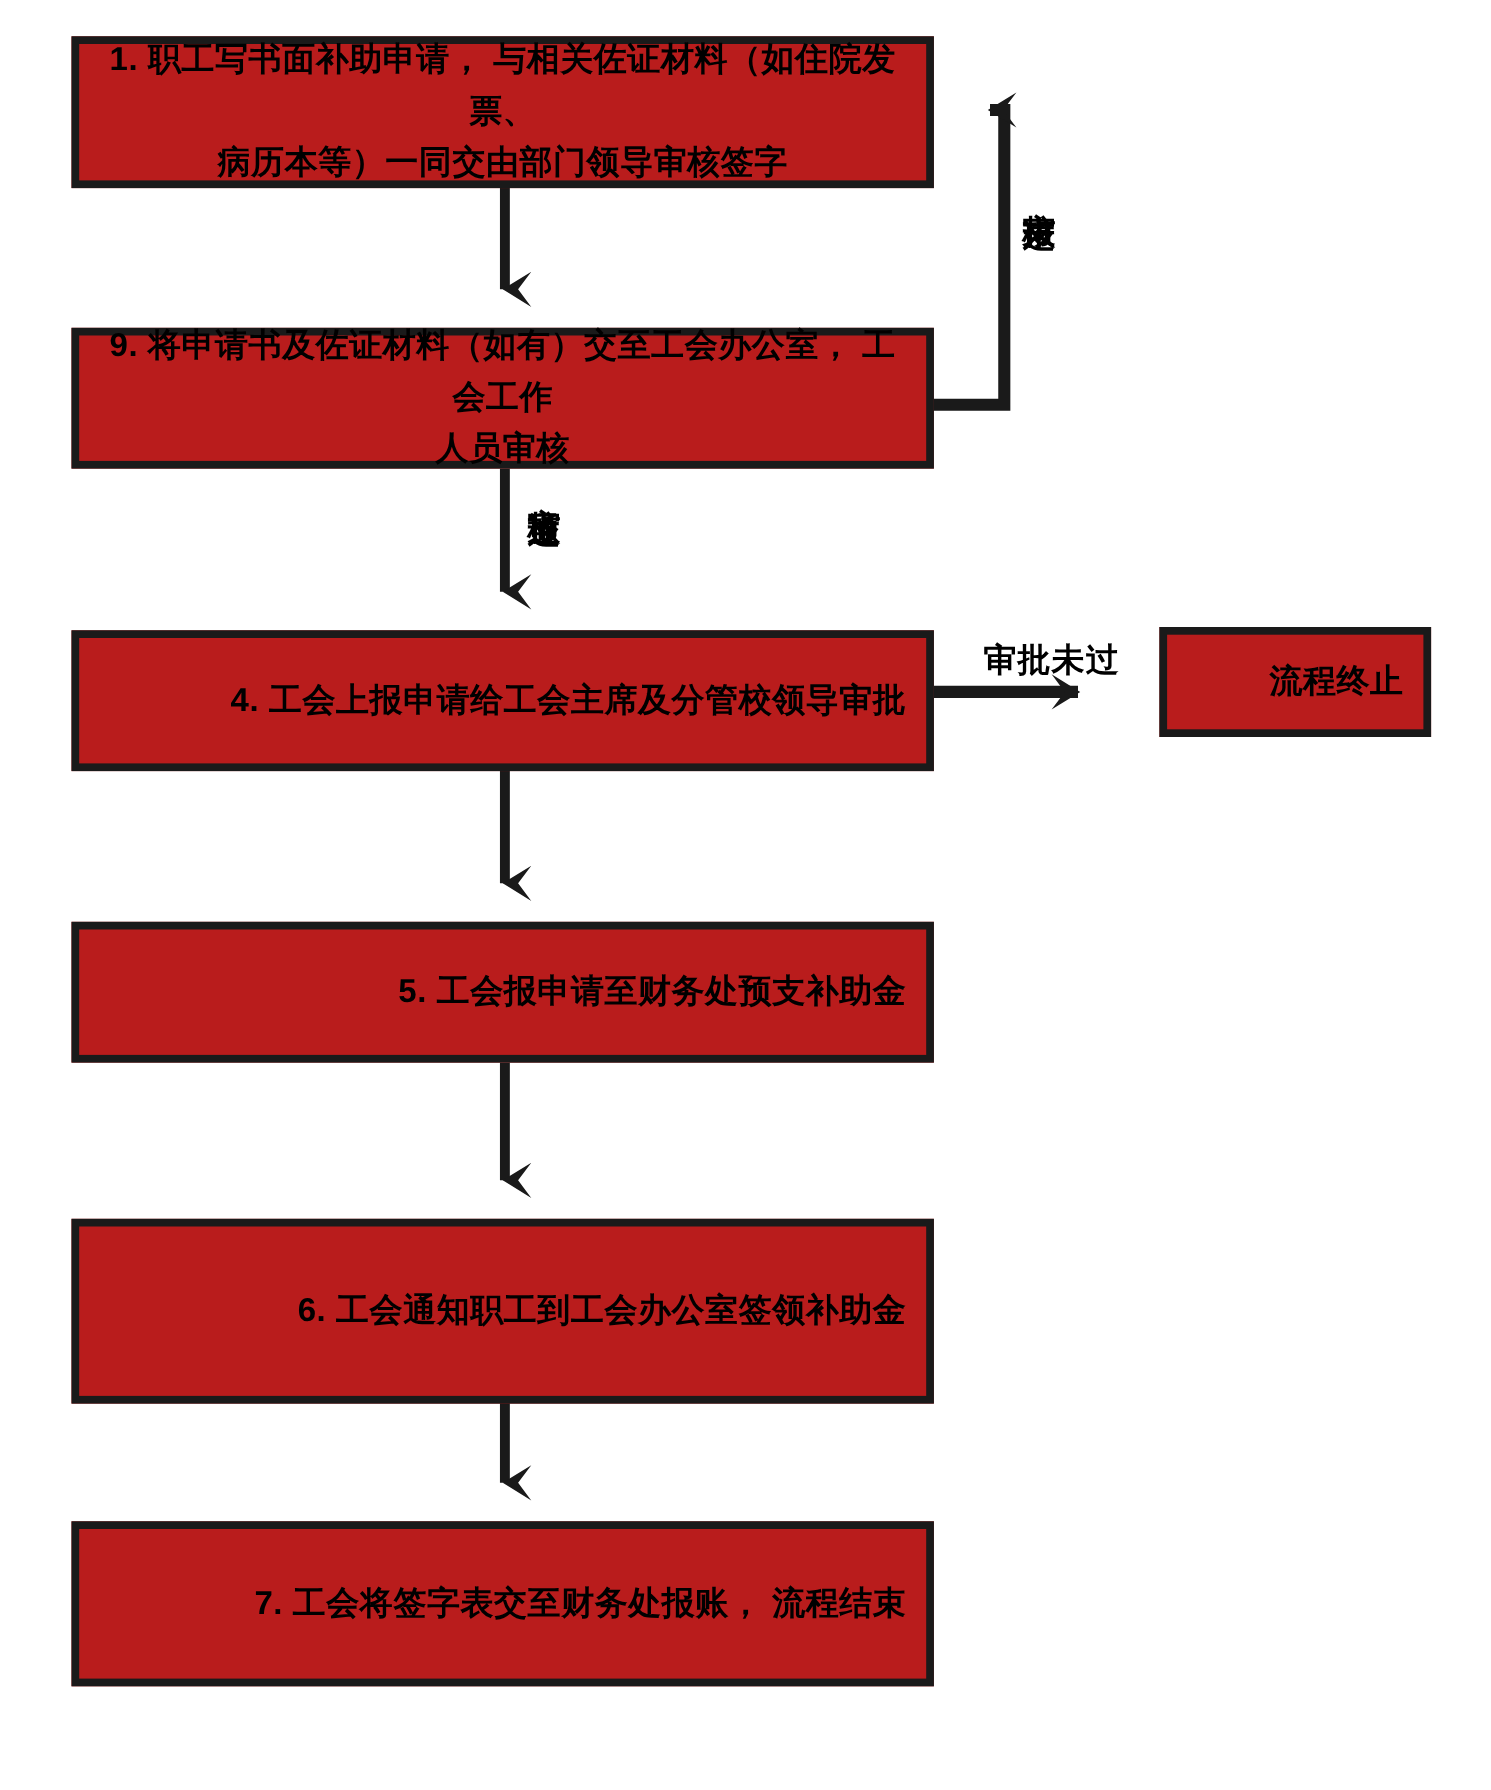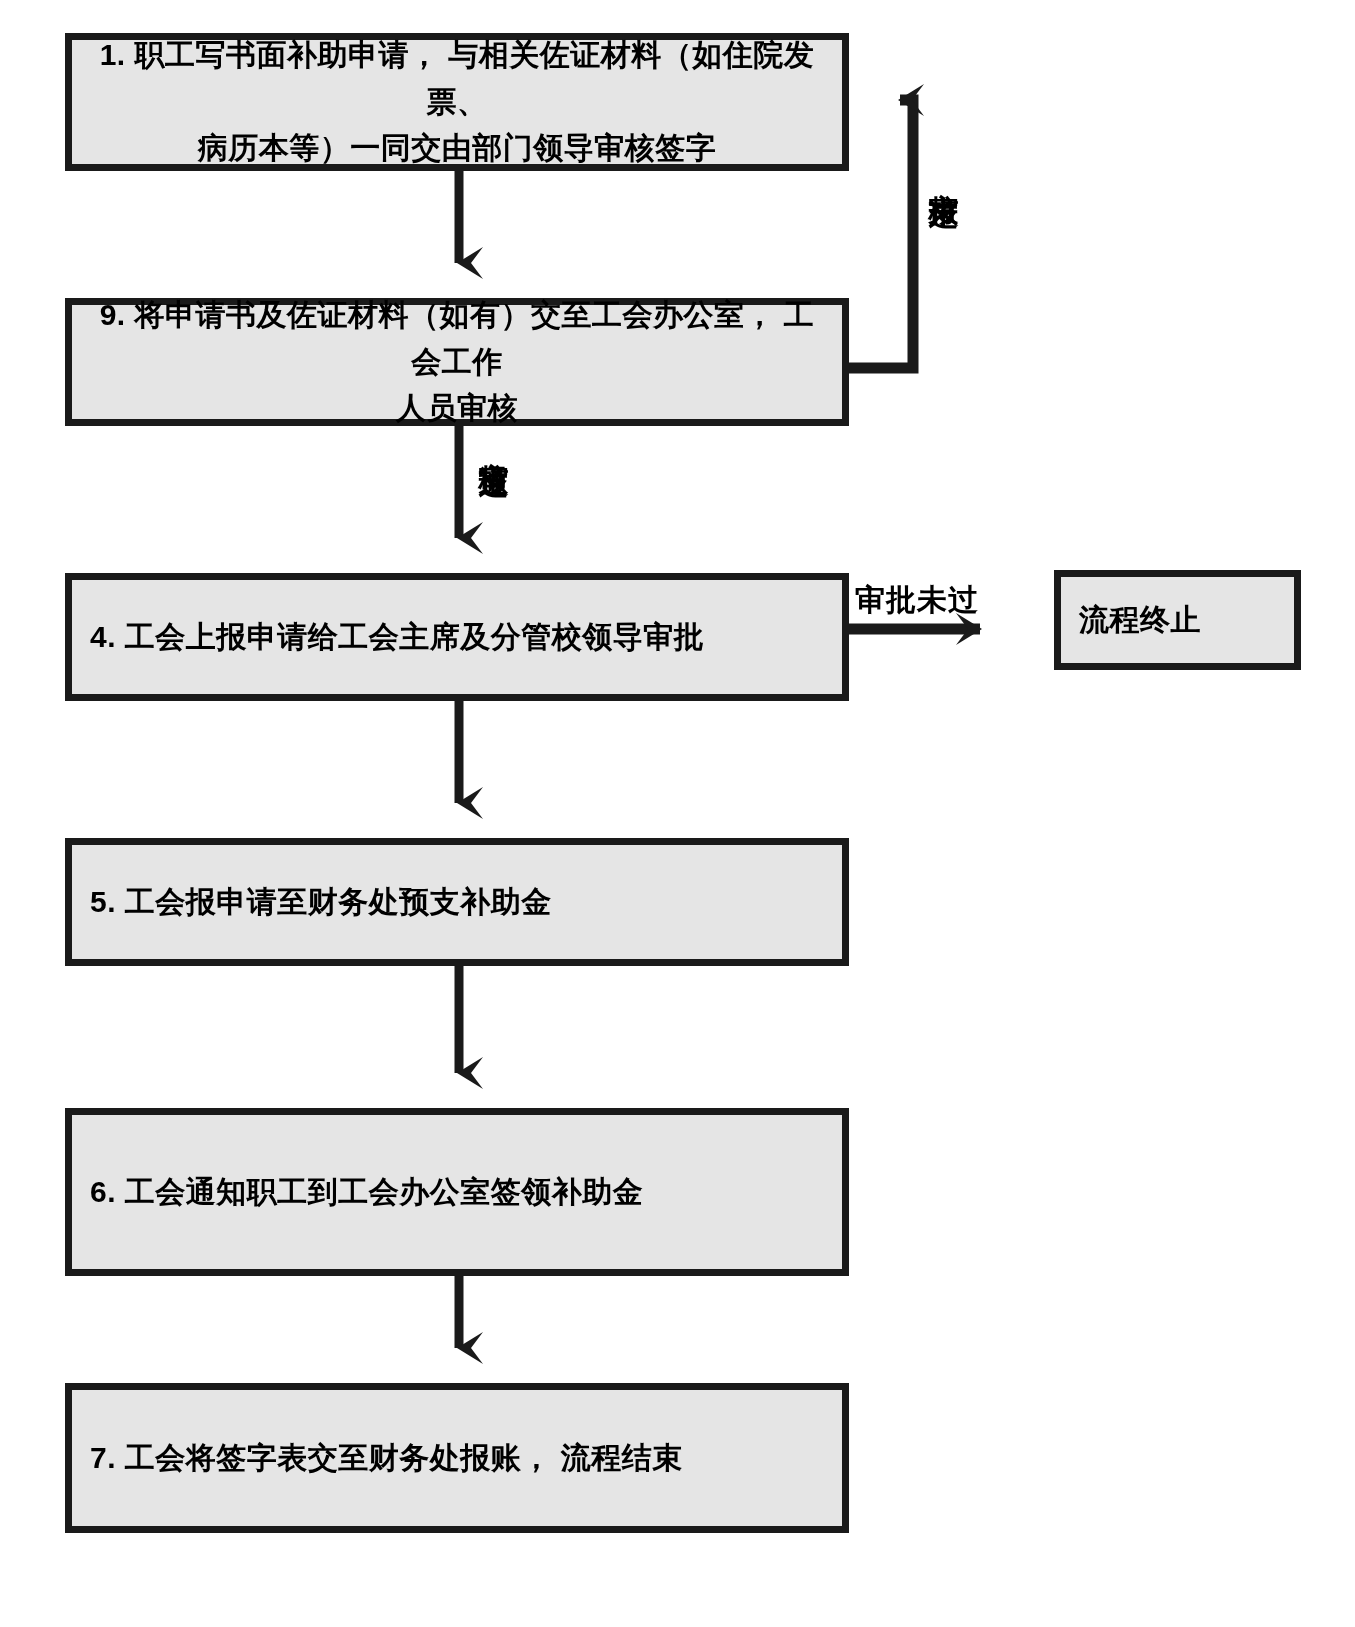--- a/index.html
+++ b/index.html
@@ -21,25 +21,25 @@
   .flow-svg {
     position: absolute;
     left: 0;
     top: 0;
     width: 1355px;
     height: 1627px;
   }
   .node {
     position: absolute;
     box-sizing: border-box;
-    background: #e5e5e5;
+    background: #b91c1c;
     border: 7px solid #1a1a1a;
     display: flex;
     align-items: center;
-    justify-content: flex-start;
+    justify-content: flex-end;
     z-index: 3;
   }
   .node-text {
     text-align: center;
     color: #000000;
     font-size: 30px;
     line-height: 1.55;
     font-weight: 700;
     letter-spacing: 0.5px;
     padding: 0 18px;
@@ -71,21 +71,21 @@
   #label-pass   { left: 478px; top: 437px; }
   .hlabel {
     position: absolute;
     font-size: 30px;
     font-weight: 700;
     color: #000000;
     letter-spacing: 1px;
     z-index: 4;
     white-space: nowrap;
   }
-  #label-approve-fail { left: 855px; top: 580px; }
+  #label-approve-fail { left: 894px; top: 580px; }
 </style>
 </head>
 <body>
 
 <div id="canvas">
 
   <svg class="flow-svg" viewBox="0 0 1355 1627" xmlns="http://www.w3.org/2000/svg">
     <defs>
 
       <marker id="vArrowDown" markerWidth="40" markerHeight="40" refX="20" refY="34" orient="auto" markerUnits="userSpaceOnUse">

